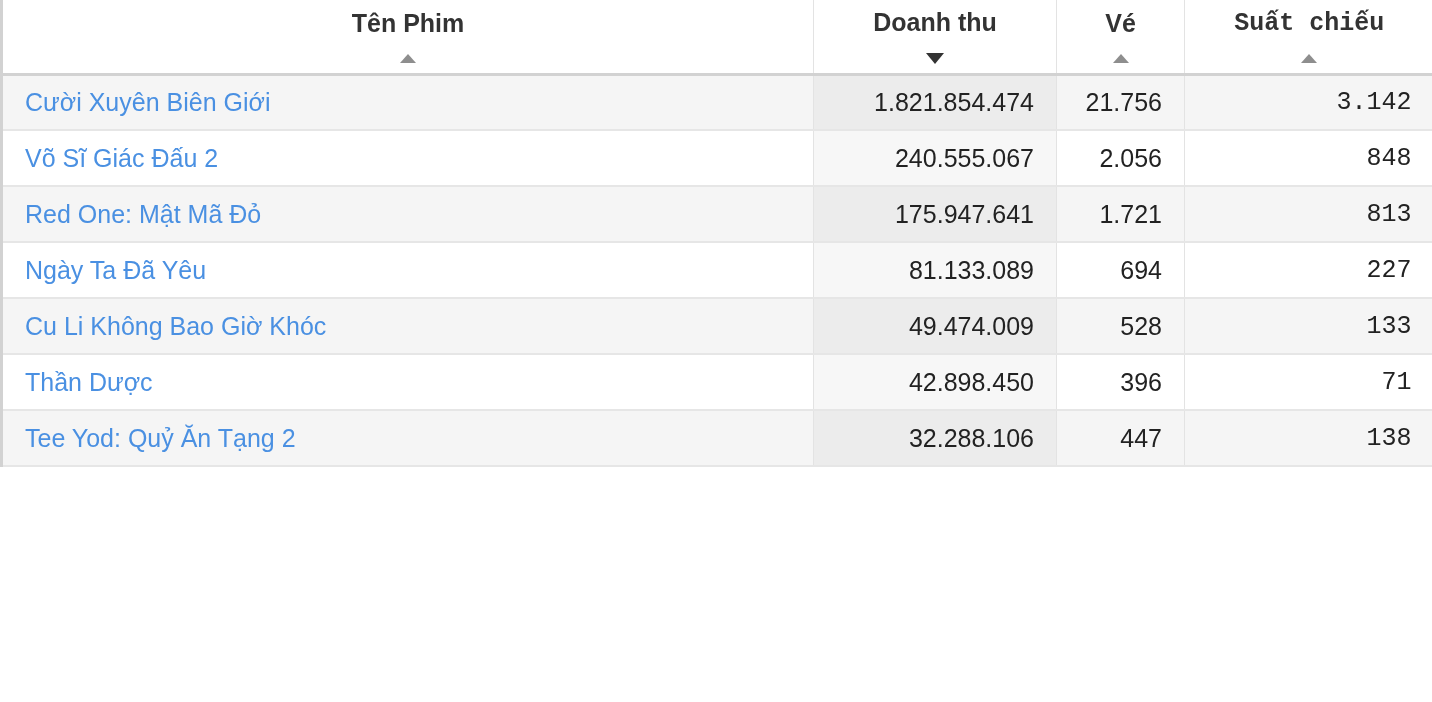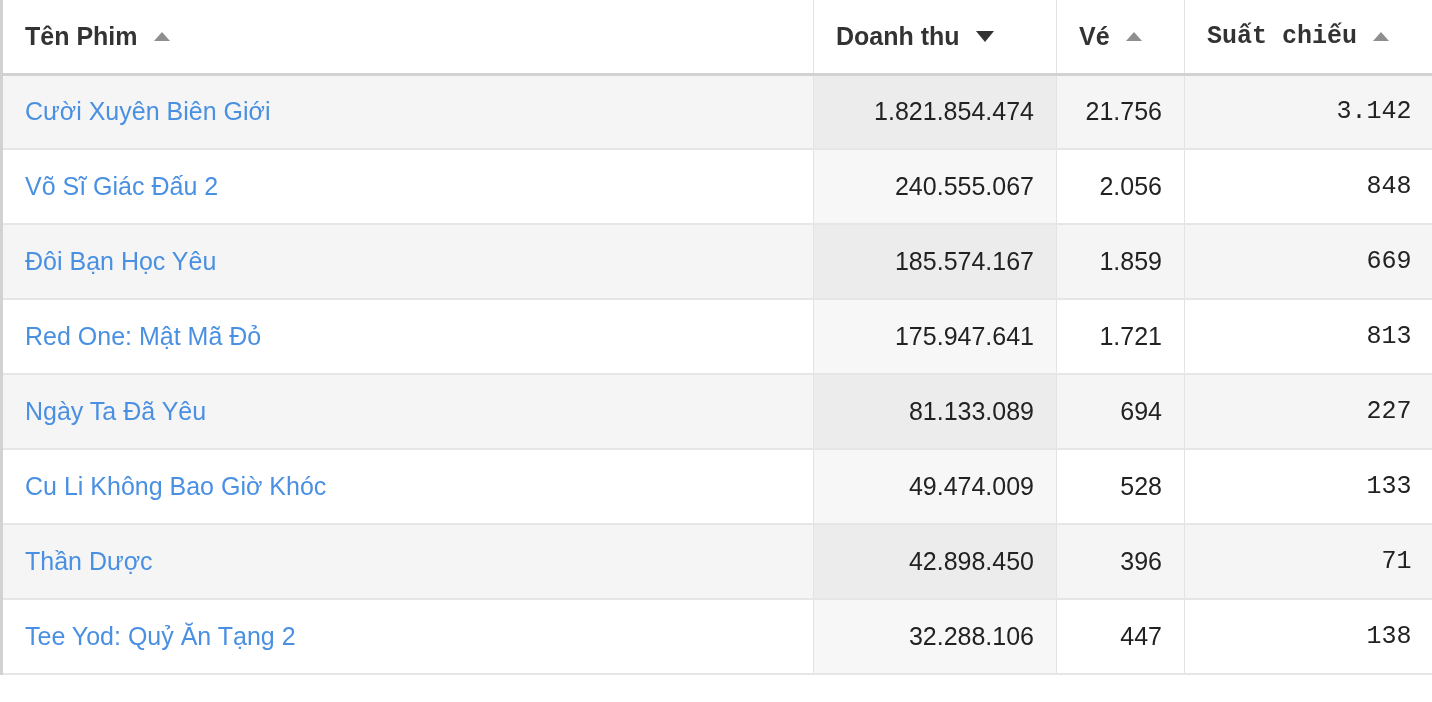--- a/index.html
+++ b/index.html
@@ -48,20 +48,21 @@
 
   th.th-title   { text-align: left;  border-left: 3px solid #d2d2d2; }
   th.th-revenue { text-align: right;  background: #ececec; }
   th.th-tickets { text-align: left; }
   th.th-shows   { text-align: left; }
 
   .th-inner {
     display: flex;
     align-items: center;
     gap: 16px;
+    flex-direction: column;
   }
 
   
   .sort-arrow {
     display: inline-block;
     width: 0;
     height: 0;
     flex: 0 0 auto;
   }
   .sort-arrow.asc {
@@ -70,21 +71,21 @@
     border-bottom: 9px solid #8e8e8e;
   }
   .sort-arrow.desc {
     border-left: 9px solid transparent;
     border-right: 9px solid transparent;
     border-top: 11px solid #333333;
   }
 
   
   .movie-table tbody td {
-    height: 75px;
+    height: 56px;
     box-sizing: border-box;
     padding: 0 22px;
     font-size: 25px;
     color: #222222;
     border-bottom: 2px solid #e6e6e6;
     border-right: 1px solid #e3e3e3;
     vertical-align: middle;
     white-space: nowrap;
     overflow: hidden;
   }
@@ -164,26 +165,20 @@
           <td class="td-num td-tickets">21.756</td>
           <td class="td-num td-shows">3.142</td>
         </tr>
         <tr>
           <td class="td-title"><a class="movie-link">Võ Sĩ Giác Đấu 2</a></td>
           <td class="td-num td-revenue">240.555.067</td>
           <td class="td-num td-tickets">2.056</td>
           <td class="td-num td-shows">848</td>
         </tr>
         <tr>
-          <td class="td-title"><a class="movie-link">Đôi Bạn Học Yêu</a></td>
-          <td class="td-num td-revenue">185.574.167</td>
-          <td class="td-num td-tickets">1.859</td>
-          <td class="td-num td-shows">669</td>
-        </tr>
-        <tr>
           <td class="td-title"><a class="movie-link">Red One: Mật Mã Đỏ</a></td>
           <td class="td-num td-revenue">175.947.641</td>
           <td class="td-num td-tickets">1.721</td>
           <td class="td-num td-shows">813</td>
         </tr>
         <tr>
           <td class="td-title"><a class="movie-link">Ngày Ta Đã Yêu</a></td>
           <td class="td-num td-revenue">81.133.089</td>
           <td class="td-num td-tickets">694</td>
           <td class="td-num td-shows">227</td>

